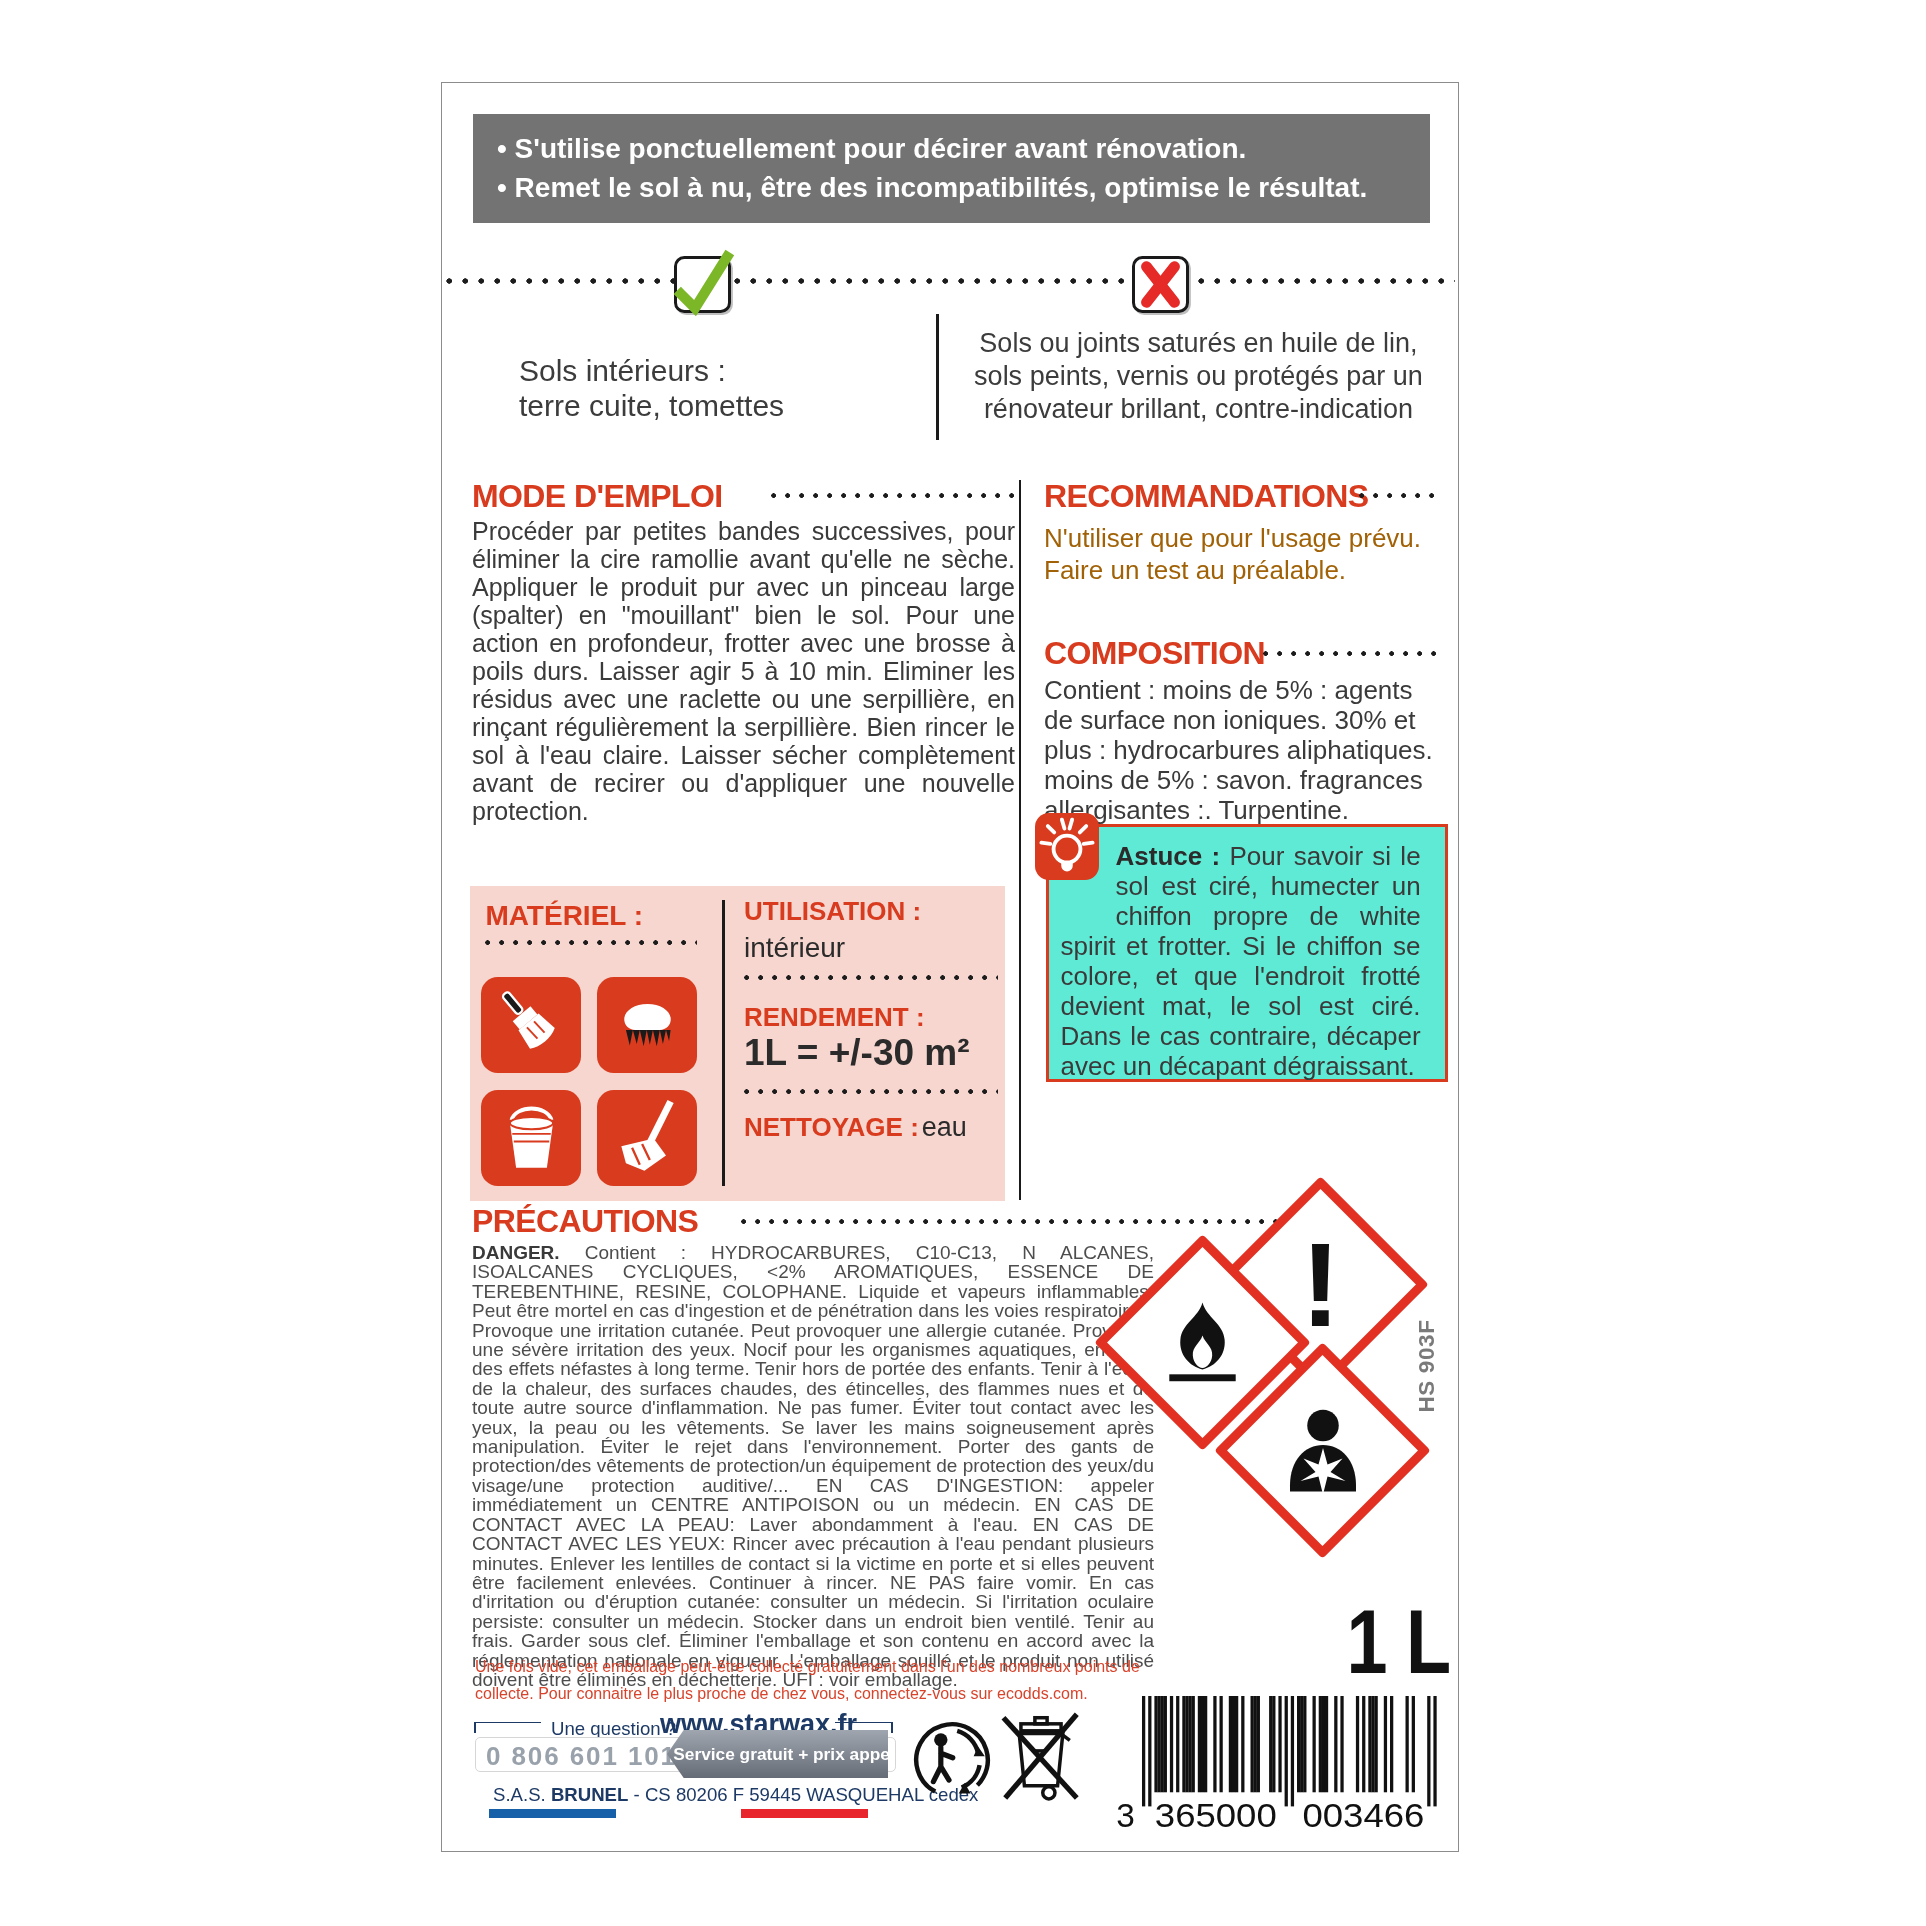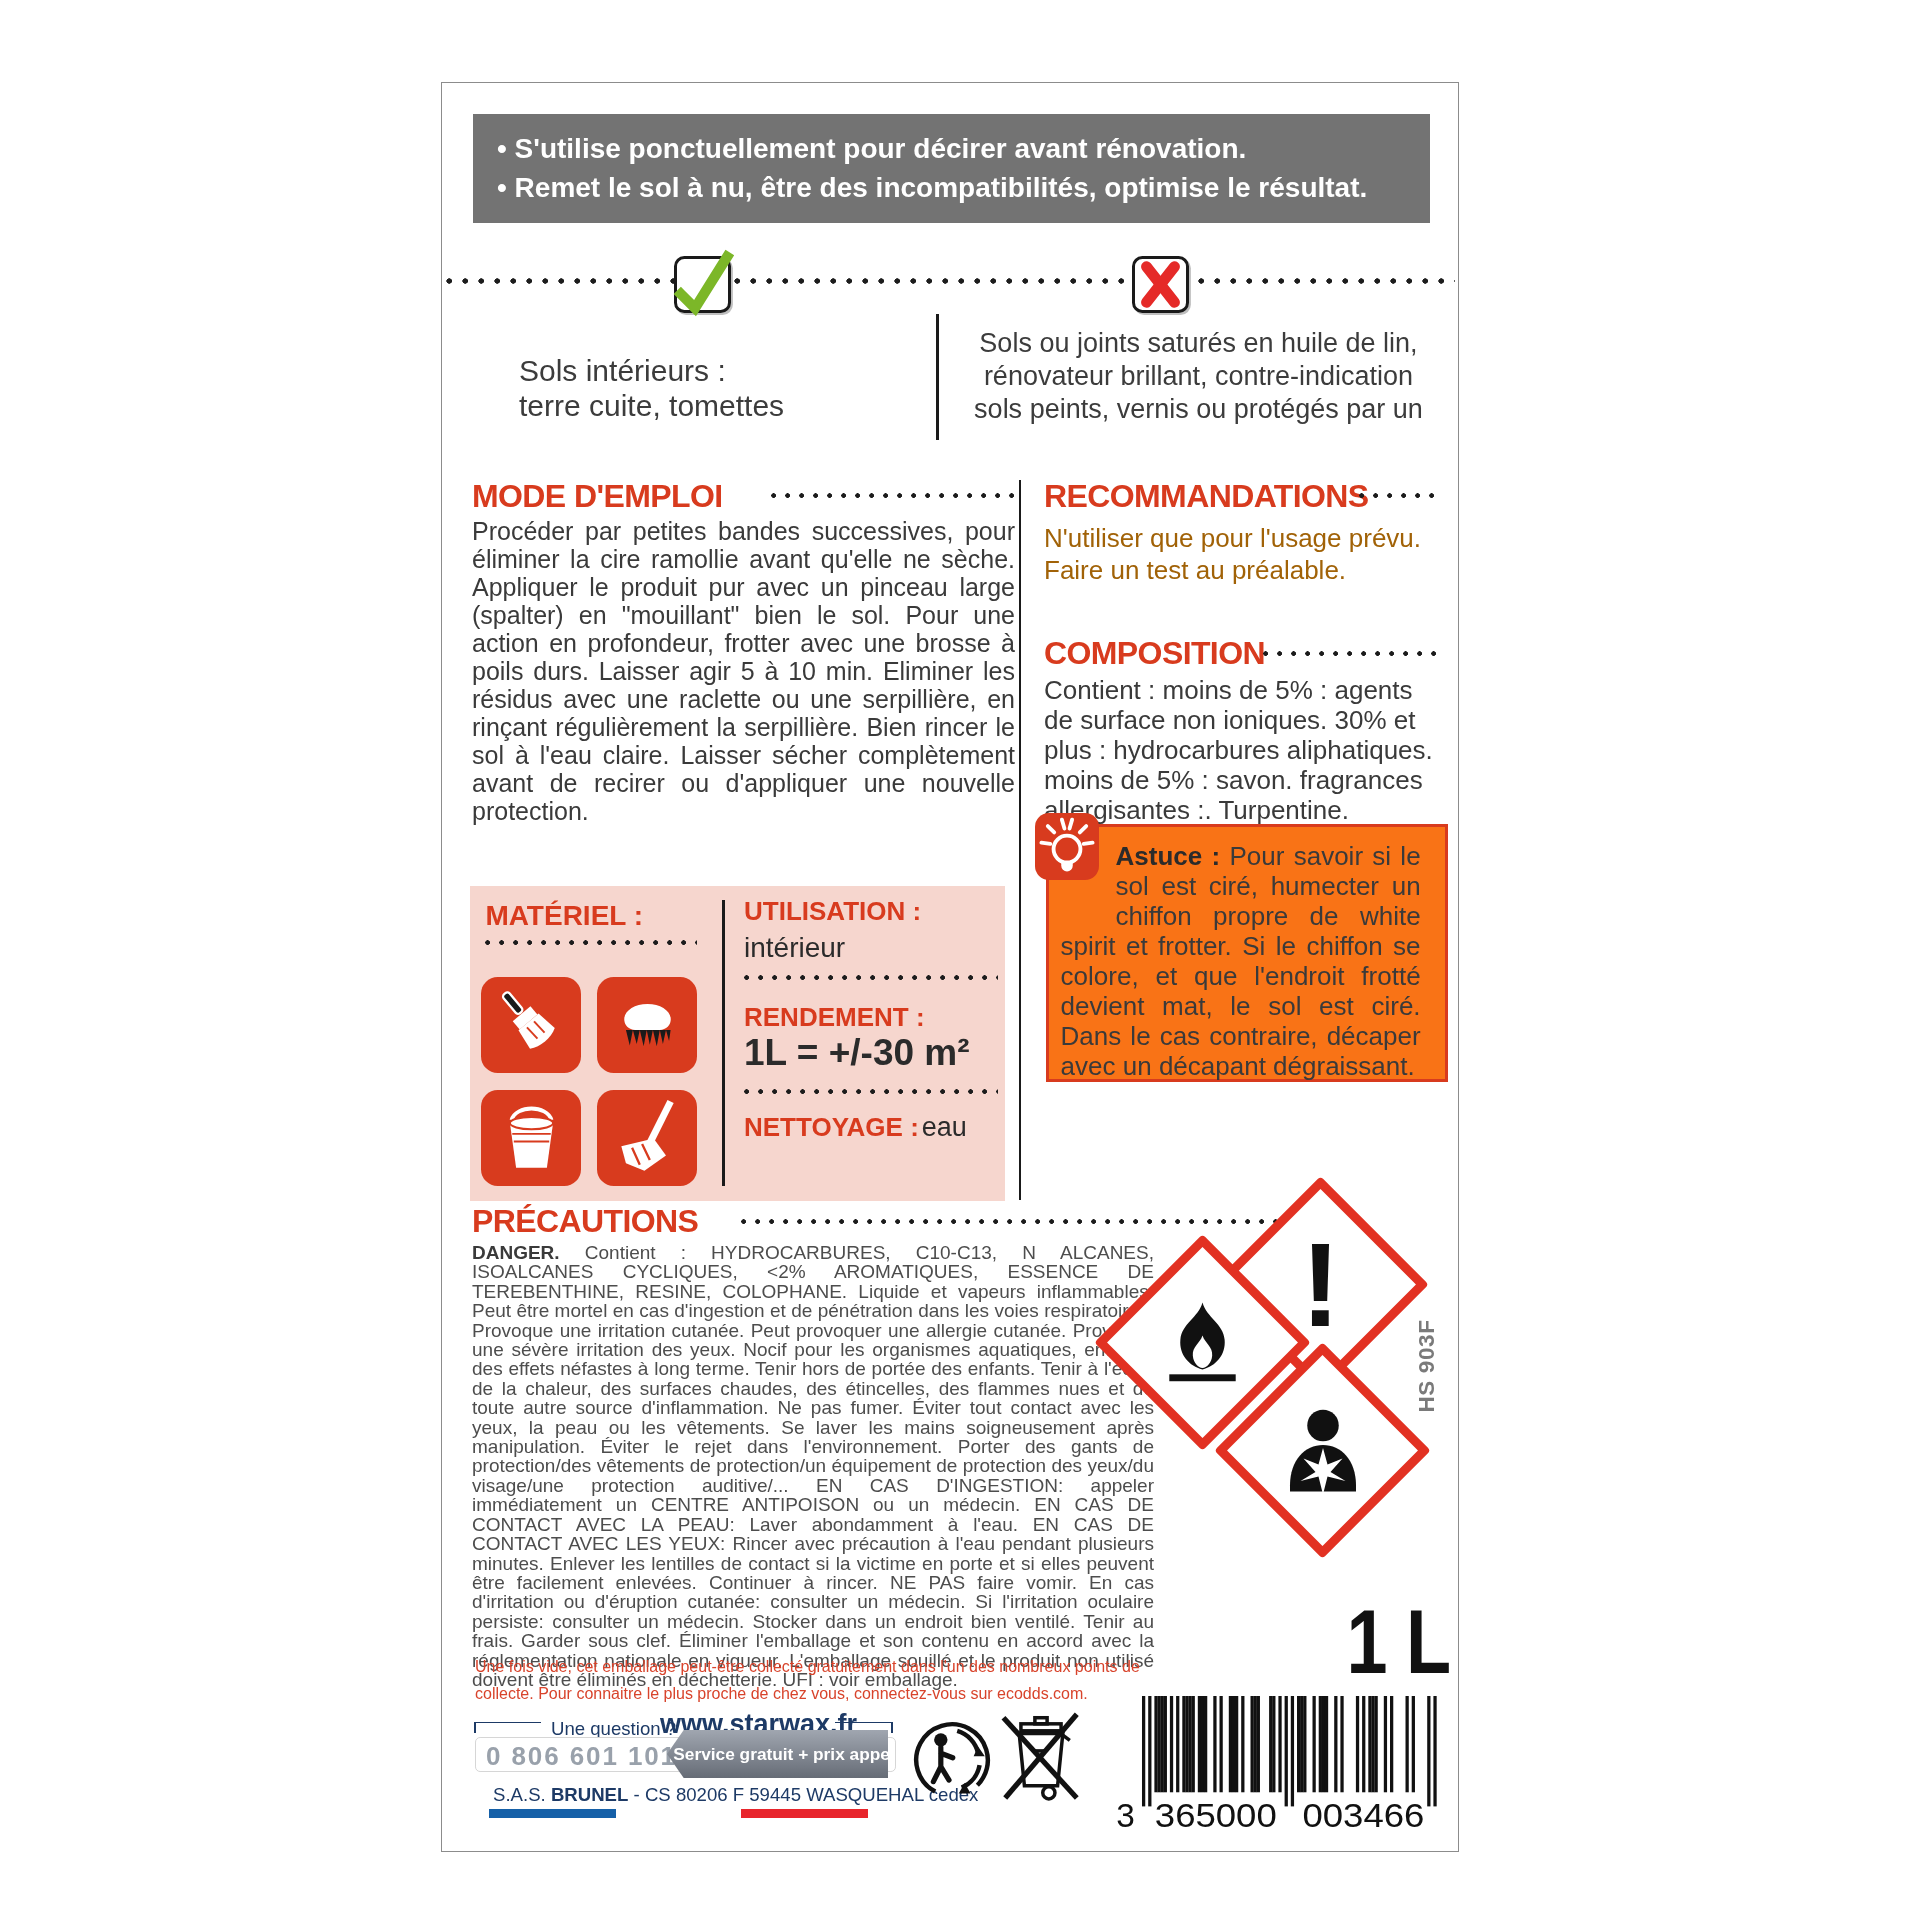--- a/index.html
+++ b/index.html
@@ -52,39 +52,39 @@
 
   <div class="abs" style="left:494px;top:231px;width:2.6px;height:126px;background:#1a1a1a;"></div>
 
   <div class="abs" style="left:77px;top:270px;width:347px;text-align:left;color:#3c3c3c;font-size:30px;line-height:35px;">
     <div>Sols intérieurs :</div>
     <div>terre cuite, tomettes</div>
   </div>
 
   <div class="abs" style="left:514px;top:244px;width:485px;text-align:center;color:#3c3c3c;font-size:27px;line-height:33px;">
     <div>Sols ou joints saturés en huile de lin,</div>
+    <div>sols peints, vernis ou protégés par un</div>
     <div>rénovateur brillant, contre-indication</div>
-    <div>sols peints, vernis ou protégés par un</div>
   </div>
 
   <div class="abs red-head" style="left:30px;top:395px;">MODE D'EMPLOI</div>
   <div class="abs dots-sm" style="left:329px;top:410px;width:243px;"></div>
   <div class="abs body-txt" style="left:30px;top:434px;width:543px;">Procéder par petites bandes successives, pour éliminer la cire ramollie avant qu'elle ne sèche. Appliquer le produit pur avec un pinceau large (spalter) en "mouillant" bien le sol. Pour une action en profondeur, frotter avec une brosse à poils durs. Laisser agir 5 à 10 min. Eliminer les résidus avec une raclette ou une serpillière, en rinçant régulièrement la serpillière. Bien rincer le sol à l'eau claire. Laisser sécher complètement avant de recirer ou d'appliquer une nouvelle protection.</div>
 
   <div class="abs" style="left:577px;top:397px;width:1.9px;height:720px;background:#1a1a1a;"></div>
 
   <div class="abs red-head" style="left:602px;top:395px;">RECOMMANDATIONS</div>
   <div class="abs dots-sm" style="left:917px;top:410px;width:83px;"></div>
   <div class="abs" style="left:602px;top:439px;width:398px;color:#a16207;font-size:26px;line-height:32px;">N'utiliser que pour l'usage prévu. Faire un test au préalable.</div>
 
   <div class="abs red-head" style="left:602px;top:552px;">COMPOSITION</div>
   <div class="abs dots-sm" style="left:821px;top:568px;width:180px;"></div>
   <div class="abs" style="left:602px;top:592px;width:395px;color:#3a3a3a;font-size:26px;line-height:30px;">Contient : moins de 5% : agents de surface non ioniques. 30% et plus : hydrocarbures aliphatiques. moins de 5% : savon. fragrances allergisantes :. Turpentine.</div>
 
-  <div class="abs" style="left:604px;top:741px;width:402px;height:258px;border:3.9px solid #d83b1e;background:#f97316;box-sizing:border-box;">
+  <div class="abs" style="left:604px;top:741px;width:402px;height:258px;border:3.9px solid #d83b1e;background:#5eead4;box-sizing:border-box;">
     <div style="position:absolute;left:11.6px;top:14px;width:360px;color:#3a3a3a;font-size:26px;line-height:30px;text-align:justify;">
       <span style="float:left;width:55px;height:64px;"></span>
       <b style="color:#2b2b2b;">Astuce :</b><span> Pour savoir si le sol est ciré, humecter un chiffon propre de white spirit et frotter. Si le chiffon se colore, et que l'endroit frotté devient mat, le sol est ciré. Dans le cas contraire, décaper avec un décapant dégraissant.</span>
     </div>
   </div>
 
   <div class="abs" style="left:593px;top:730px;width:64px;height:67px;background:#d83b1e;border-radius:14px;">
     <svg width="64" height="67" viewBox="0 0 100 104">
       <g stroke="#fff" stroke-width="6" stroke-linecap="round" fill="none">
         <line x1="20" y1="20" x2="30" y2="30"></line>

